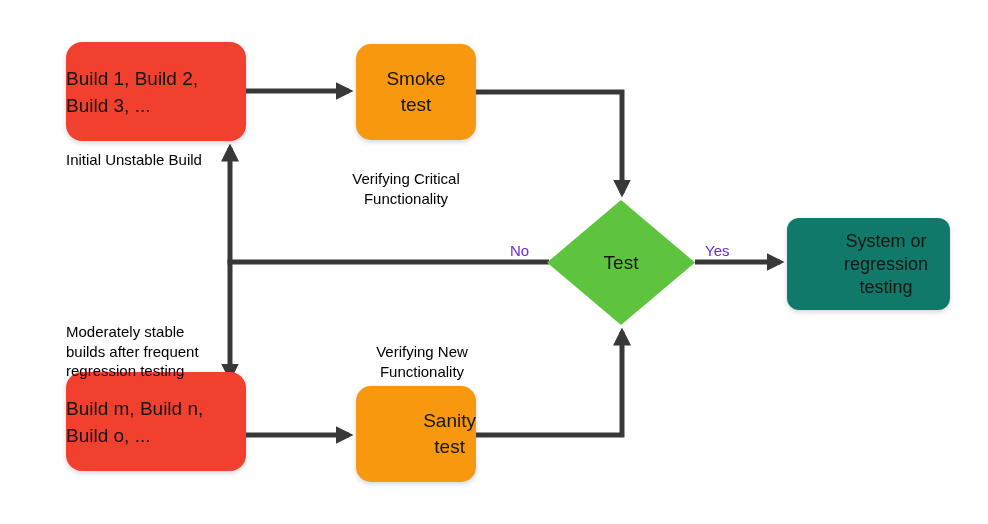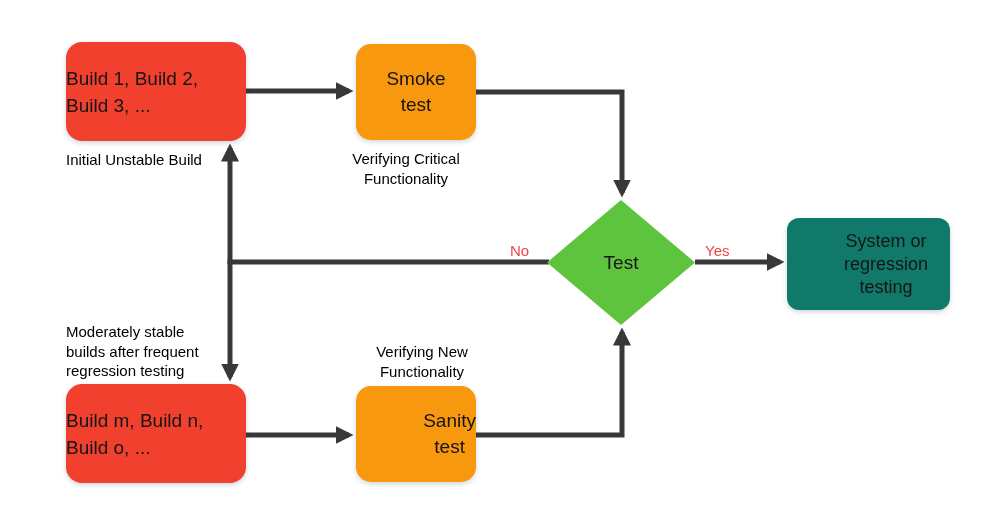--- a/index.html
+++ b/index.html
@@ -24,21 +24,21 @@
   .node-build .label{font-size:19px;line-height:27px;text-align:left;}
   .node-test{background:var(--test-box);border-radius:15px;width:120px;height:96px;}
   .node-test .label{font-size:19px;line-height:26px;text-align:center;}
   .node-decision{background:var(--decision);width:148px;height:125px;box-shadow:none;
         clip-path:polygon(50% 0,100% 50%,50% 100%,0 50%);}
   .node-decision .label{font-size:19px;text-align:center;}
   .node-terminal{background:var(--terminal);border-radius:12px;width:163px;height:92px;}
   .node-terminal .label{font-size:18px;line-height:23px;text-align:center;}
   .caption{position:absolute;font-size:15px;line-height:19.5px;white-space:pre-line;color:#000;}
   .caption.centered{text-align:center;}
-  .edge-label{position:absolute;font-size:15px;color:#ef4444;}
+  .edge-label{position:absolute;font-size:15px;color:#6d28d9;}
 </style>
 </head>
 <body>
 
 <div class="canvas">
 
   <svg class="connectors" viewBox="0 0 988 524" xmlns="http://www.w3.org/2000/svg" aria-hidden="true">
     <defs>
       <marker id="arrow" viewBox="0 0 10 10" refX="7.5" refY="5" markerWidth="3.6" markerHeight="3.6" orient="auto">
         <path d="M0,0 L10,5 L0,10 Z"></path>
@@ -67,33 +67,33 @@
   <div class="node node-decision" style="left:547px;top:200px;">
     <span class="label">Test</span>
   </div>
 
   <div class="node node-terminal" style="left:787px;top:218px;padding-left:35px;">
     <span class="label">System or
 regression
 testing</span>
   </div>
 
-  <div class="node node-build" style="left:66px;top:384px;">
+  <div class="node node-build" style="left:66px;top:372px;">
     <span class="label">Build m, Build n,
 Build o, ...</span>
   </div>
 
   <div class="node node-test" style="left:356px;top:386px;justify-content:flex-end;">
     <span class="label">Sanity
 test</span>
   </div>
 
   <div class="caption" style="left:66px;top:150px;">Initial Unstable Build</div>
 
-  <div class="caption centered" style="left:316px;top:149px;width:180px;">Verifying Critical
+  <div class="caption centered" style="left:316px;top:169px;width:180px;">Verifying Critical
 Functionality</div>
 
   <div class="caption" style="left:66px;top:322px;">Moderately stable
 builds after frequent
 regression testing</div>
 
   <div class="caption centered" style="left:332px;top:342px;width:180px;">Verifying New
 Functionality</div>
 
   <div class="edge-label" style="left:510px;top:242px;">No</div>

